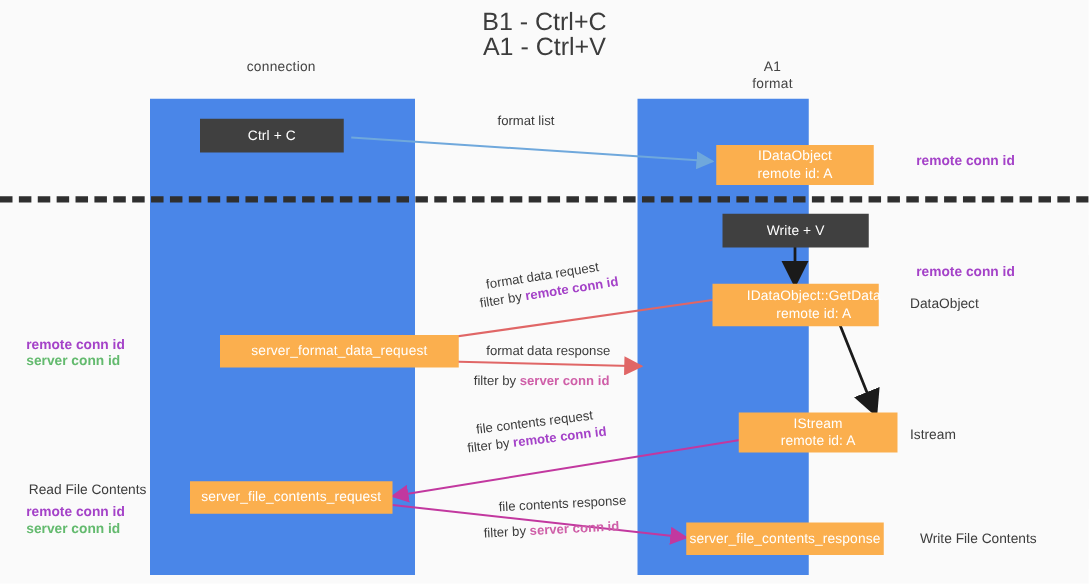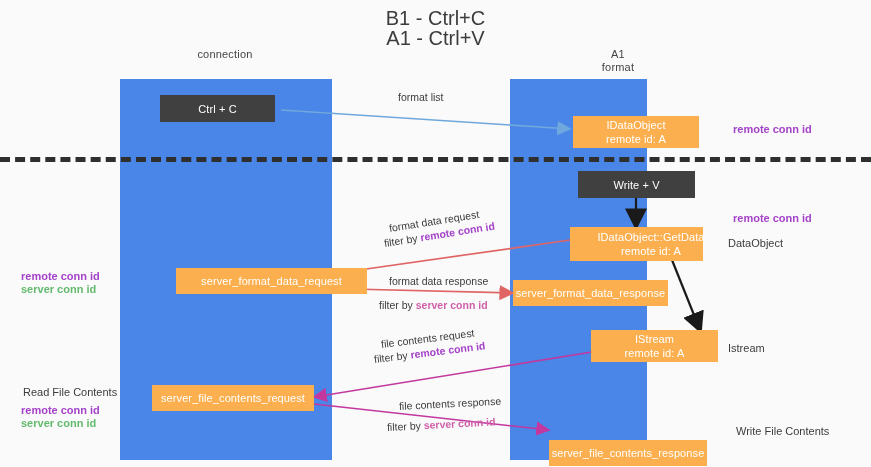--- a/index.html
+++ b/index.html
@@ -167,34 +167,31 @@
 
   <div class="box orange" style="left:570px; top:227px; width:133px; height:34px;padding-left:29px;">
     <span>IDataObject::GetData</span>
     <span>remote id: A</span>
   </div>
 
   <div class="box orange" style="left:152px; top:268px; width:191px; height:26px;margin-left:24px;">
     <span>server_format_data_request</span>
   </div>
 
-  <div class="box orange" style="left:513px; top:280px; width:155px; height:26px;">
-    <span>server_format_data_response</span>
-  </div>
 
   <div class="box orange" style="left:591px; top:330px; width:127px; height:32px;">
     <span>IStream</span>
     <span>remote id: A</span>
   </div>
 
   <div class="box orange" style="left:152px; top:385px; width:162px; height:26px;">
     <span>server_file_contents_request</span>
   </div>
 
-  <div class="box orange" style="left:549px; top:440px; width:158px; height:26px;">
+  <div class="box orange" style="left:549px; top:418px; width:158px; height:26px;">
     <span>server_file_contents_response</span>
   </div>
 
   <div class="side-label purple" style="left:733px; top:122px;">remote conn id</div>
 
   <div class="side-label purple" style="left:733px; top:211px;">remote conn id</div>
 
   <div class="side-label" style="left:728px; top:236px;">DataObject</div>
 
   <div class="side-label" style="left:728px; top:341px;">Istream</div>

